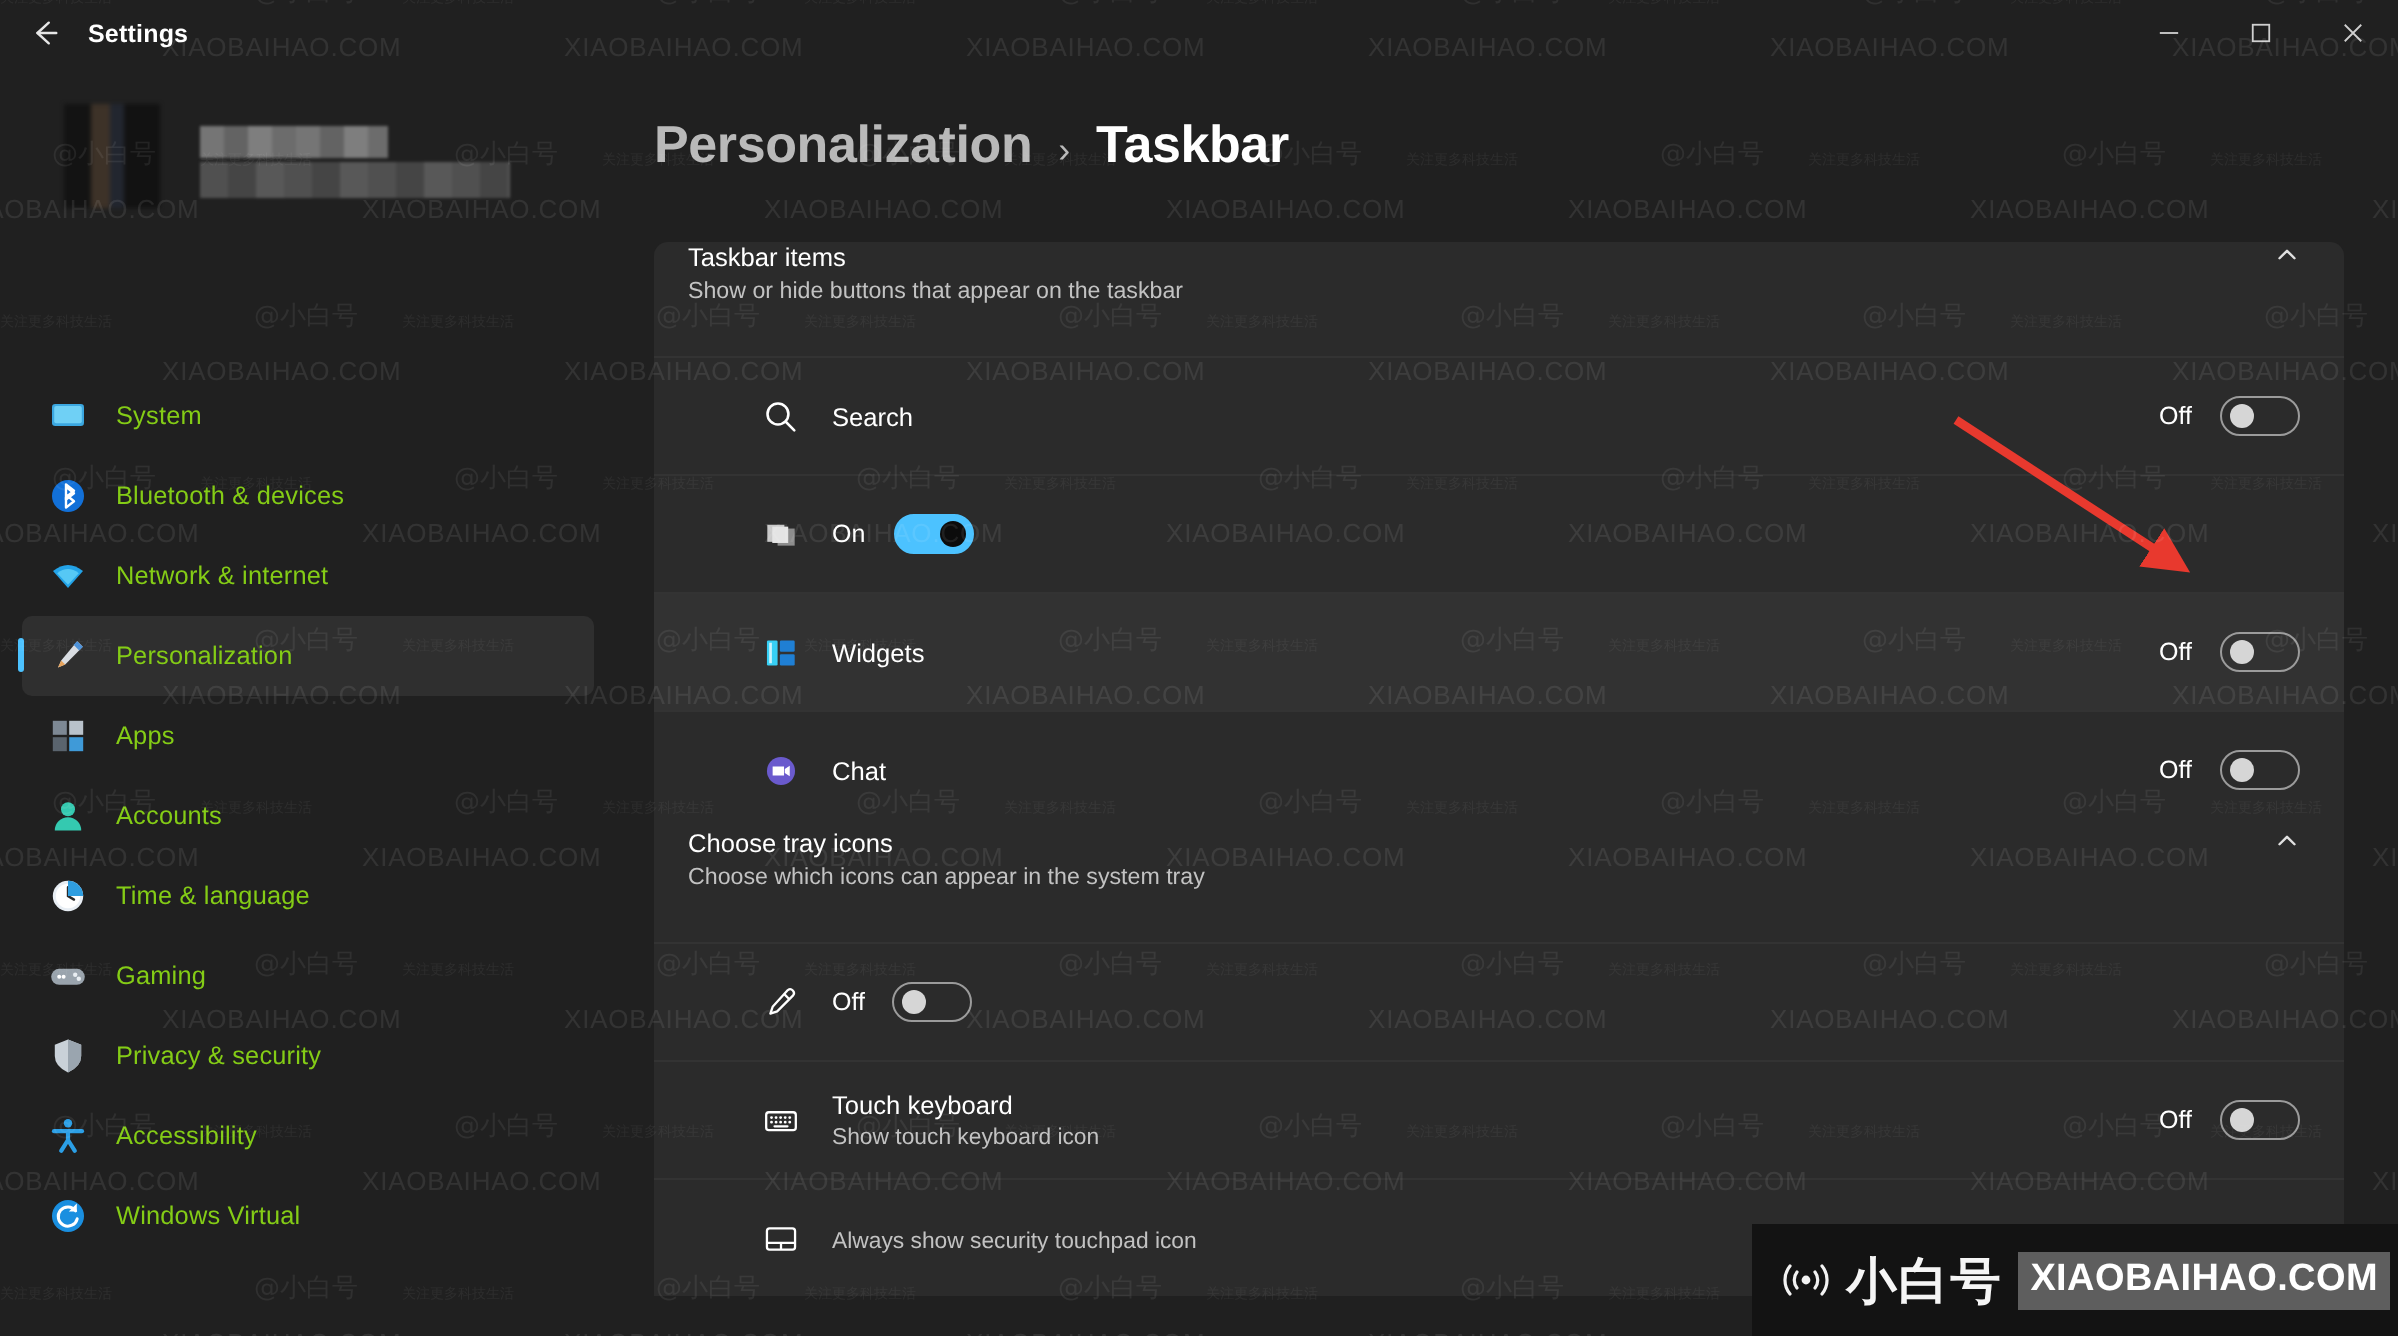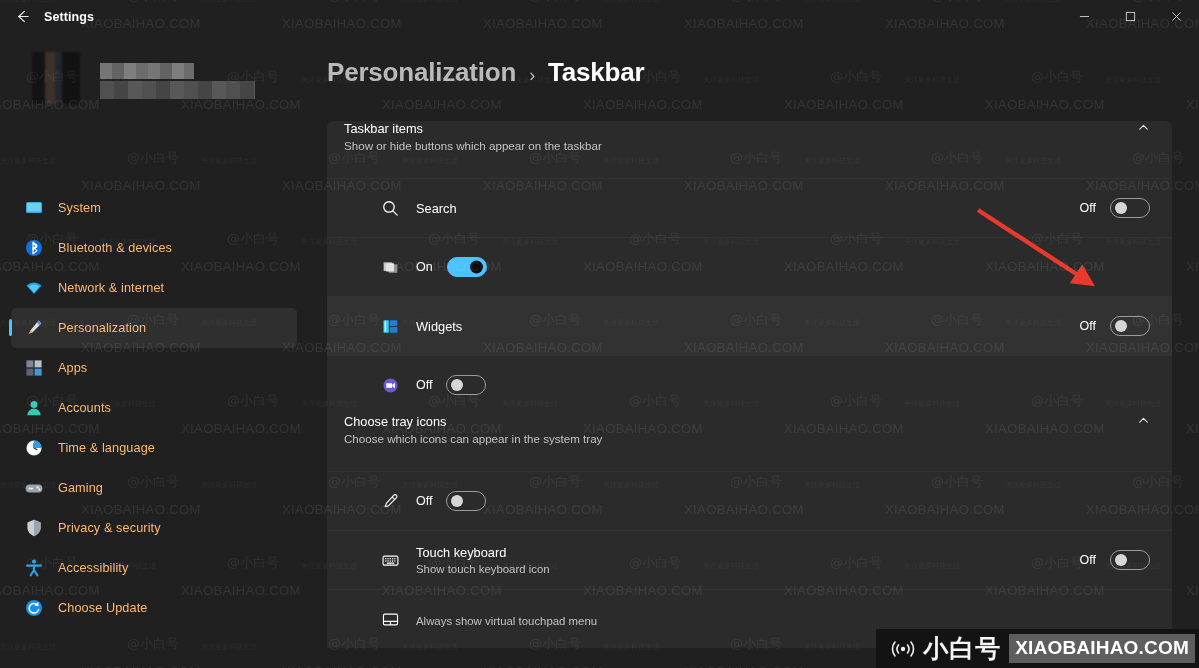--- a/index.html
+++ b/index.html
@@ -152,21 +152,21 @@
   }
   .nav-ico {
     width: 22px; height: 22px;
     margin-right: 13px;
     display: flex; align-items: center; justify-content: center;
     flex: 0 0 22px;
   }
   .nav-ico svg { width: 20px; height: 20px; }
   .nav-label {
     font-size: 12.7px;
-    color: #fdba74;
+    color: #84cc16;
     letter-spacing: .1px;
     text-align: center;
   }
 
   
   .content {
     position: absolute;
     left: 327px; top: 33px;
     width: 872px; height: 635px;
     z-index: 15;
@@ -263,21 +263,21 @@
   .arrow-layer {
     position: absolute; inset: 0;
     pointer-events: none;
     z-index: 70;
   }
 
   
   .wm-badge {
     position: absolute;
     right: 0; bottom: 0;
-    height: 39px;
+    height: 56px;
     display: flex; align-items: center;
     background: #131313;
     padding: 0 4px 0 14px;
     z-index: 80;
   }
   .wm-badge .wave { display: flex; margin-right: 7px; color: #f2f2f2; }
   .wm-badge .wave svg { width: 26px; height: 22px; }
   .wm-badge .cn {
     font-family: "DejaVu Sans", sans-serif;
     font-size: 25px;
@@ -606,38 +606,38 @@
         <span class="nav-label">Accessibility</span>
       </div>
       <div class="nav-item">
         <span class="nav-ico">
           <svg viewBox="0 0 20 20">
             <circle cx="10" cy="10" r="8" fill="#1a8fe0"></circle>
             <path d="M13.8 7.4 A4.8 4.8 0 1 0 14.6 11.4" fill="none" stroke="#ffffff" stroke-width="1.5" stroke-linecap="round"></path>
             <path d="M14.4 3.8 L14.4 7.8 L10.4 7.8 Z" fill="#ffffff"></path>
           </svg>
         </span>
-        <span class="nav-label">Choose Update</span>
+        <span class="nav-label">Windows Virtual</span>
       </div>
     </div>
 </div>
 
 <div class="content">
 
   <div class="breadcrumb">
     <span class="bc-root">Personalization</span>
     <span class="bc-sep">›</span>
     <span class="bc-leaf">Taskbar</span>
   </div>
 
   <div class="card" id="cardBody">
       <div class="section-head">
         <div class="sh-text">
           <div class="sh-title">Taskbar items</div>
-          <div class="sh-sub">Show or hide buttons which appear on the taskbar</div>
+          <div class="sh-sub">Show or hide buttons that appear on the taskbar</div>
         </div>
         <span class="chev">
           <svg viewBox="0 0 16 16" fill="none" stroke="currentColor" stroke-width="1.5">
             <path d="M3.4 10 L8 5.4 L12.6 10" stroke-linecap="round" stroke-linejoin="round"></path>
           </svg>
         </span>
       </div>
       <div class="row">
         <span class="row-ico">
           <svg viewBox="0 0 20 20" fill="none" stroke="#ffffff" stroke-width="1.35">
@@ -684,20 +684,23 @@
         </span>
       </div>
       <div class="row">
         <span class="row-ico">
           <svg viewBox="0 0 20 20">
             <circle cx="10" cy="10" r="7.4" fill="#6a5acd"></circle>
             <path d="M5.6 7.6 h6 v4.8 h-6 z" fill="#ffffff"></path>
             <path d="M12 9 L14.6 7.2 V12.8 L12 11 Z" fill="#ffffff"></path>
           </svg>
         </span>
+        <div class="row-text">
+          <div class="row-title">Chat</div>
+        </div>
         <span class="row-state">Off</span>
         <span class="toggle off">
           <span class="knob"></span>
         </span>
       </div>
       <div class="section-head">
         <div class="sh-text">
           <div class="sh-title">Choose tray icons</div>
           <div class="sh-sub">Choose which icons can appear in the system tray</div>
         </div>
@@ -737,21 +740,21 @@
         </span>
       </div>
       <div class="row">
         <span class="row-ico">
           <svg viewBox="0 0 20 20" fill="none" stroke="#ffffff" stroke-width="1.2">
             <rect x="2.6" y="4.4" width="14.8" height="11.2" rx="1.4"></rect>
             <path d="M2.6 12 h14.8 M10 12 v3.6"></path>
           </svg>
         </span>
         <div class="row-text">
-          <div class="row-sub">Always show virtual touchpad menu</div>
+          <div class="row-sub">Always show security touchpad icon</div>
         </div>
       </div>
     </div>
 
   <svg class="arrow-layer" viewBox="0 0 872 635">
     <defs>
       <marker id="ah" markerWidth="5.2" markerHeight="5.2" refX="2.2" refY="2.6" orient="auto">
         <path d="M0,0 L5.2,2.6 L0,5.2 z" fill="#e8392e"></path>
       </marker>
     </defs>

